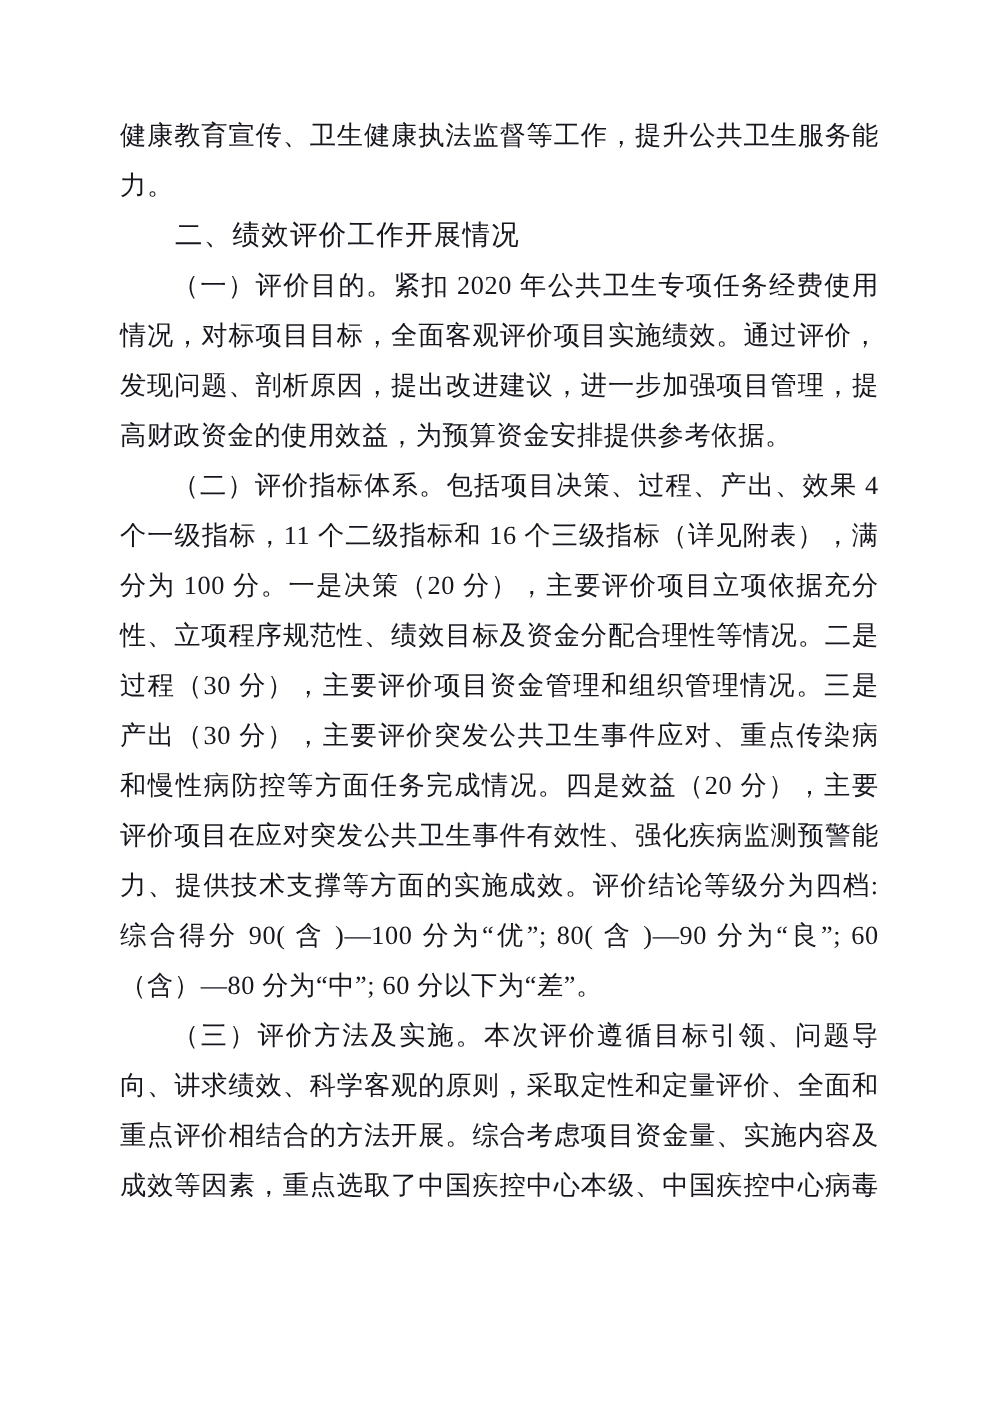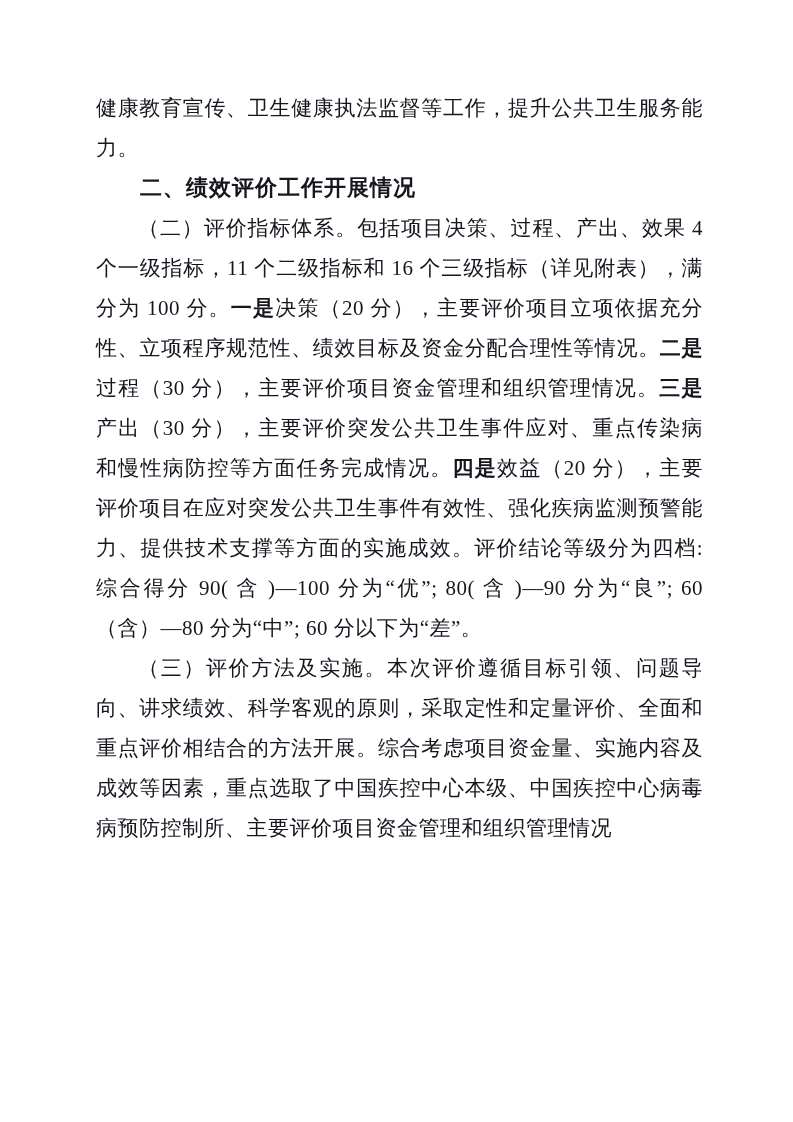--- a/index.html
+++ b/index.html
@@ -26,36 +26,37 @@
     letter-spacing: 0.5px;
   }
   .content p.indent { text-indent: 2em; }
   .content p.heading {
     font-family: "Liberation Sans", "DejaVu Sans", sans-serif;
     font-weight: 700;
     font-size: 22px;
     text-align: left;
     letter-spacing: 1px;
   }
-  .content .bold { font-weight: 700; }
+  .content .bold { font-weight: 400; }
   .page-number {
     position: absolute;
     left: 0;
     right: 0;
     top: 1064px;
     text-align: right;
     font-family: "Liberation Serif", "DejaVu Serif", serif;
     font-size: 17px;
     color: #000000;
   }
 </style>
 </head>
 <body>
 
 <div class="page">
   <div class="content">
       <p class="body"><span>健康教育宣传、卫生健康执法监督等工作，提升公共卫生服务能力。</span></p>
       <p class="heading indent"><span class="bold">二、绩效评价工作开展情况</span></p>
+      <p class="body indent"><span>（一）评价目的。紧扣 2020 年公共卫生专项任务经费使用情况，对标项目目标，全面客观评价项目实施绩效。通过评价，发现问题、剖析原因，提出改进建议，进一步加强项目管理，提高财政资金的使用效益，为预算资金安排提供参考依据。</span></p>
       <p class="body indent"><span>（二）评价指标体系。包括项目决策、过程、产出、效果 4 个一级指标，11 个二级指标和 16 个三级指标（详见附表），满分为 100 分。</span><span class="bold">一是</span><span>决策（20 分），主要评价项目立项依据充分性、立项程序规范性、绩效目标及资金分配合理性等情况。</span><span class="bold">二是</span><span>过程（30 分），主要评价项目资金管理和组织管理情况。</span><span class="bold">三是</span><span>产出（30 分），主要评价突发公共卫生事件应对、重点传染病和慢性病防控等方面任务完成情况。</span><span class="bold">四是</span><span>效益（20 分），主要评价项目在应对突发公共卫生事件有效性、强化疾病监测预警能力、提供技术支撑等方面的实施成效。评价结论等级分为四档: 综合得分 90( 含 )—100 分为“优”; 80( 含 )—90 分为“良”; 60（含）—80 分为“中”; 60 分以下为“差”。</span></p>
       <p class="body indent"><span>（三）评价方法及实施。本次评价遵循目标引领、问题导向、讲求绩效、科学客观的原则，采取定性和定量评价、全面和重点评价相结合的方法开展。综合考虑项目资金量、实施内容及成效等因素，重点选取了中国疾控中心本级、中国疾控中心病毒病预防控制所、主要评价项目资金管理和组织管理情况</span></p>
     </div>
   <div class="page-number">93</div>
 </div>
 
 </body></html>

